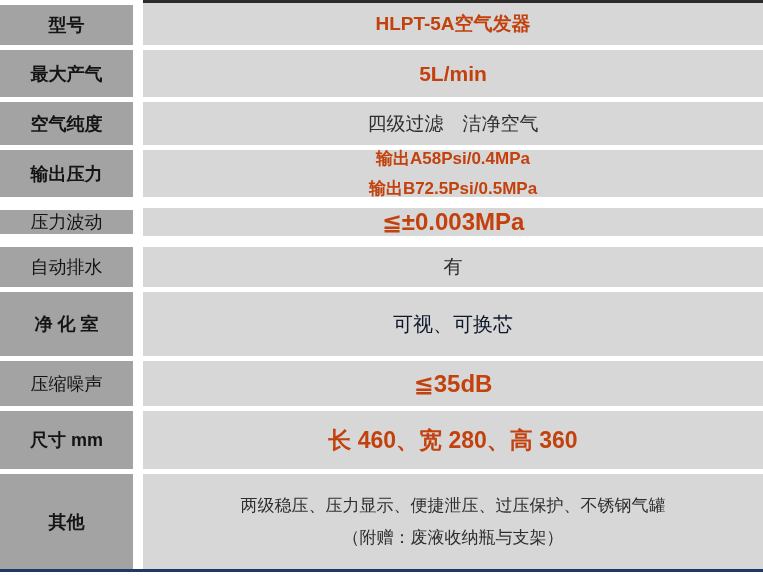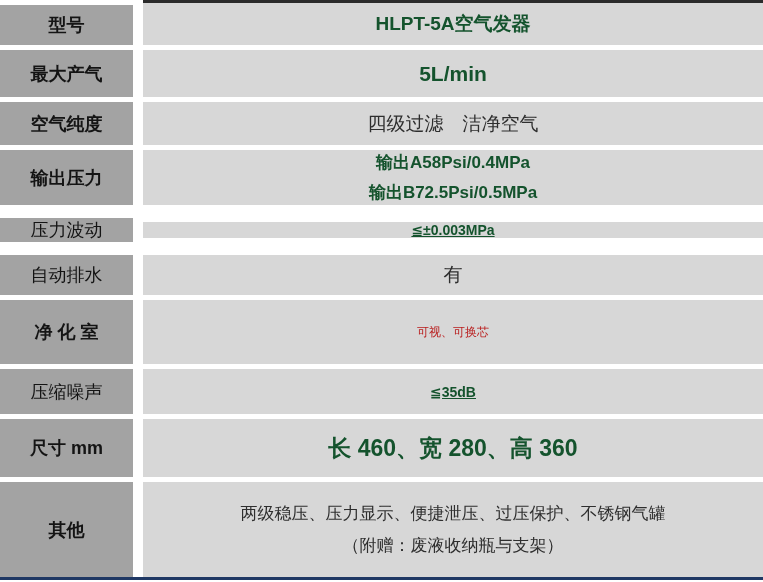--- a/index.html
+++ b/index.html
@@ -40,45 +40,45 @@
     color: #141414;
     text-align: center;
     flex: none;
   }
   .label.lb-normal { font-weight: 400; }
   .value {
     flex: 1;
     margin-left: 10px;
     background: #D7D7D7;
     flex-direction: column;
-    color: #14532d;
+    color: #c2410c;
     text-align: center;
   }
   
   .r1  { height: 45px; }
   .r2  { height: 47px; }
   .r3  { height: 43px; }
-  .r4  { height: 55px; }
+  .r4  { height: 47px; }
   .r5  { height: 40px; align-items: center; }
   .r6  { height: 40px; }
   .r7  { height: 64px; }
   .r8  { height: 45px; }
   .r9  { height: 58px; border-radius: 28px; }
   .r10 { height: 95px; }
   
   .r1 .value { border-top: 3px solid #2b2b2b; }
   .r1 .label { margin-top: 5px; }
   
   .v-b1    { font-size: 19px; font-weight: 700; }           
   .v-b2    { font-size: 21px; font-weight: 700; }           
   .v-serif { font-family: "Liberation Serif", "DejaVu Serif", serif;
              font-size: 19px; font-weight: 400; color: #2e2e2e; }
   .v-two   { font-size: 17px; font-weight: 700; line-height: 30px; }
-  .v-b3    { font-size: 14px; font-weight: 700; text-decoration: underline; }
-  .v-plain { font-size: 12px; font-weight: 400; color: #b91c1c; }
+  .v-b3    { font-size: 24px; font-weight: 700; }
+  .v-plain { font-size: 20px; font-weight: 400; color: #0f172a; }
   .v-big   { font-size: 23px; font-weight: 700; }
   .v-other { font-size: 17px; font-weight: 400; line-height: 32px; color: #2e2e2e; }
 </style>
 </head>
 <body>
 
 <div class="page">
   <div class="spec-table">
 
     <div class="row r1">

